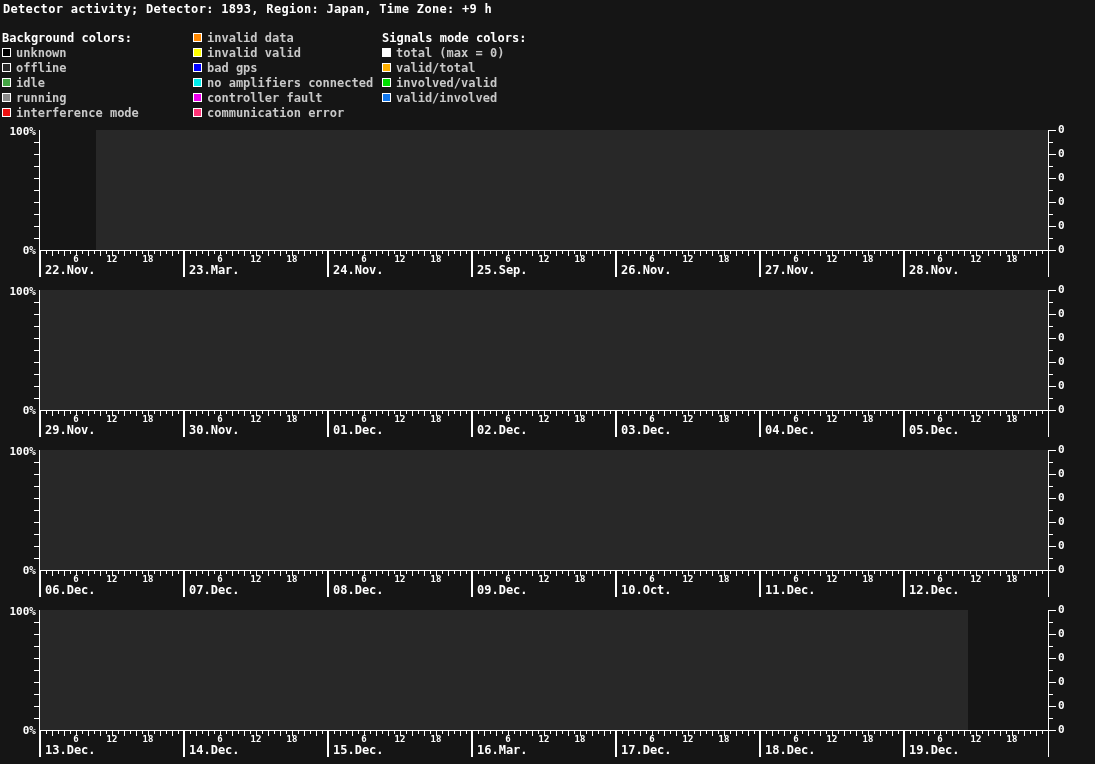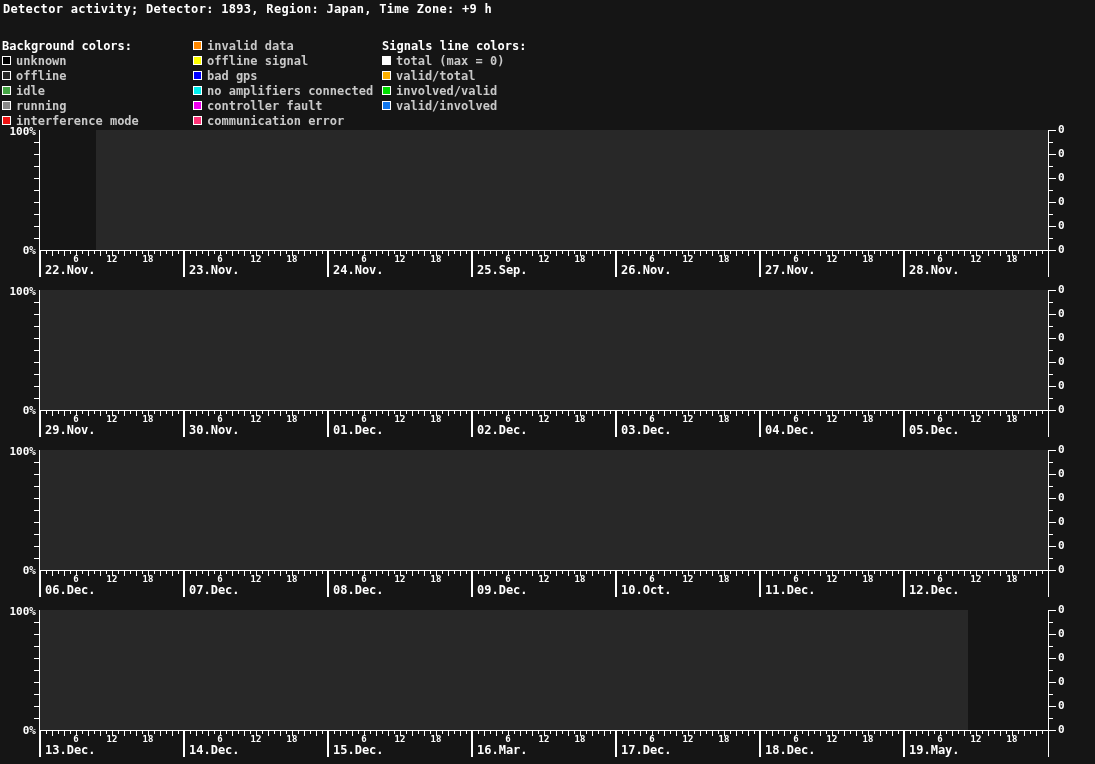--- a/index.html
+++ b/index.html
@@ -7,21 +7,21 @@
     width:1095px; height:764px; overflow:hidden;
     background:#151515;
     font-family:"DejaVu Sans Mono", monospace;
     font-weight:bold;
     color:#ffffff;
   }
   #page-title {
     position:absolute; left:3px; top:2px;
     font-size:12px; letter-spacing:0.3px; white-space:pre;
   }
-  .legend-col { position:absolute; top:38px; }
+  .legend-col { position:absolute; top:30px; }
   #legend-col-1 { left:2px; }
   #legend-col-2 { left:193px; }
   #legend-col-3 { left:382px; }
   .legend-line { height:15px; display:flex; align-items:center; white-space:pre; }
   .legend-header { font-size:12px; color:#ffffff; }
   .legend-item { font-size:12px; color:#c8c8c8; }
   .swatch {
     display:inline-block; width:9px; height:9px;
     border:1px solid #ffffff; margin-right:5px; flex:0 0 auto;
   }
@@ -42,28 +42,28 @@
 <div id="legend-col-1" class="legend-col">
   <div class="legend-line legend-header">Background colors:</div>
 <div class="legend-line legend-item"><span class="swatch" style="background: rgb(0, 0, 0);"></span><span>unknown</span></div>
     <div class="legend-line legend-item"><span class="swatch" style="background: rgb(40, 40, 40);"></span><span>offline</span></div>
     <div class="legend-line legend-item"><span class="swatch" style="background: rgb(68, 165, 68);"></span><span>idle</span></div>
     <div class="legend-line legend-item"><span class="swatch" style="background: rgb(138, 138, 138);"></span><span>running</span></div>
     <div class="legend-line legend-item"><span class="swatch" style="background: rgb(238, 17, 17);"></span><span>interference mode</span></div>
   </div>
 <div id="legend-col-2" class="legend-col">
     <div class="legend-line legend-item"><span class="swatch" style="background: rgb(255, 136, 0);"></span><span>invalid data</span></div>
-    <div class="legend-line legend-item"><span class="swatch" style="background: rgb(255, 255, 0);"></span><span>offline signal</span></div>
+    <div class="legend-line legend-item"><span class="swatch" style="background: rgb(255, 255, 0);"></span><span>invalid valid</span></div>
     <div class="legend-line legend-item"><span class="swatch" style="background: rgb(0, 0, 255);"></span><span>bad gps</span></div>
     <div class="legend-line legend-item"><span class="swatch" style="background: rgb(0, 238, 238);"></span><span>no amplifiers connected</span></div>
     <div class="legend-line legend-item"><span class="swatch" style="background: rgb(238, 0, 238);"></span><span>controller fault</span></div>
     <div class="legend-line legend-item"><span class="swatch" style="background: rgb(255, 51, 119);"></span><span>communication error</span></div>
   </div>
 <div id="legend-col-3" class="legend-col">
-  <div class="legend-line legend-header">Signals line colors:</div>
+  <div class="legend-line legend-header">Signals mode colors:</div>
 <div class="legend-line legend-item"><span class="swatch" style="background: rgb(255, 255, 255);"></span><span>total (max = 0)</span></div>
     <div class="legend-line legend-item"><span class="swatch" style="background: rgb(255, 176, 0);"></span><span>valid/total</span></div>
     <div class="legend-line legend-item"><span class="swatch" style="background: rgb(0, 221, 0);"></span><span>involved/valid</span></div>
     <div class="legend-line legend-item"><span class="swatch" style="background: rgb(17, 119, 238);"></span><span>valid/involved</span></div>
   </div>
 
 <div id="charts">
     <div class="chart-row" style="top: 130px;">
       <div class="plot" style="background: rgb(21, 21, 21);">
         <div class="seg" style="left: 5.53571%; width: 94.4643%; background: rgb(40, 40, 40);"></div>
@@ -103,21 +103,21 @@
       <div class="tick" style="left: 148px; top: 121px; width: 1px; height: 5px;"></div>
       <div class="tick" style="left: 154px; top: 121px; width: 1px; height: 3px;"></div>
       <div class="tick" style="left: 160px; top: 121px; width: 1px; height: 5px;"></div>
       <div class="tick" style="left: 166px; top: 121px; width: 1px; height: 3px;"></div>
       <div class="tick" style="left: 172px; top: 121px; width: 1px; height: 5px;"></div>
       <div class="tick" style="left: 178px; top: 121px; width: 1px; height: 3px;"></div>
       <div class="hour-label" style="left: 65px; top: 124px;">6</div>
       <div class="hour-label" style="left: 101px; top: 124px;">12</div>
       <div class="hour-label" style="left: 137px; top: 124px;">18</div>
       <div class="tick" style="left: 183px; top: 121px; width: 2px; height: 26px;"></div>
-      <div class="date-label" style="left: 189px; top: 133px;">23.Nov.</div>
+      <div class="date-label" style="left: 189px; top: 133px;">23.Mar.</div>
       <div class="tick" style="left: 190px; top: 121px; width: 1px; height: 3px;"></div>
       <div class="tick" style="left: 196px; top: 121px; width: 1px; height: 5px;"></div>
       <div class="tick" style="left: 202px; top: 121px; width: 1px; height: 3px;"></div>
       <div class="tick" style="left: 208px; top: 121px; width: 1px; height: 5px;"></div>
       <div class="tick" style="left: 214px; top: 121px; width: 1px; height: 3px;"></div>
       <div class="tick" style="left: 220px; top: 121px; width: 1px; height: 5px;"></div>
       <div class="tick" style="left: 226px; top: 121px; width: 1px; height: 3px;"></div>
       <div class="tick" style="left: 232px; top: 121px; width: 1px; height: 5px;"></div>
       <div class="tick" style="left: 238px; top: 121px; width: 1px; height: 3px;"></div>
       <div class="tick" style="left: 244px; top: 121px; width: 1px; height: 5px;"></div>
@@ -939,21 +939,21 @@
       <div class="tick" style="left: 868px; top: 121px; width: 1px; height: 5px;"></div>
       <div class="tick" style="left: 874px; top: 121px; width: 1px; height: 3px;"></div>
       <div class="tick" style="left: 880px; top: 121px; width: 1px; height: 5px;"></div>
       <div class="tick" style="left: 886px; top: 121px; width: 1px; height: 3px;"></div>
       <div class="tick" style="left: 892px; top: 121px; width: 1px; height: 5px;"></div>
       <div class="tick" style="left: 898px; top: 121px; width: 1px; height: 3px;"></div>
       <div class="hour-label" style="left: 785px; top: 124px;">6</div>
       <div class="hour-label" style="left: 821px; top: 124px;">12</div>
       <div class="hour-label" style="left: 857px; top: 124px;">18</div>
       <div class="tick" style="left: 903px; top: 121px; width: 2px; height: 26px;"></div>
-      <div class="date-label" style="left: 909px; top: 133px;">19.May.</div>
+      <div class="date-label" style="left: 909px; top: 133px;">19.Dec.</div>
       <div class="tick" style="left: 910px; top: 121px; width: 1px; height: 3px;"></div>
       <div class="tick" style="left: 916px; top: 121px; width: 1px; height: 5px;"></div>
       <div class="tick" style="left: 922px; top: 121px; width: 1px; height: 3px;"></div>
       <div class="tick" style="left: 928px; top: 121px; width: 1px; height: 5px;"></div>
       <div class="tick" style="left: 934px; top: 121px; width: 1px; height: 3px;"></div>
       <div class="tick" style="left: 940px; top: 121px; width: 1px; height: 5px;"></div>
       <div class="tick" style="left: 946px; top: 121px; width: 1px; height: 3px;"></div>
       <div class="tick" style="left: 952px; top: 121px; width: 1px; height: 5px;"></div>
       <div class="tick" style="left: 958px; top: 121px; width: 1px; height: 3px;"></div>
       <div class="tick" style="left: 964px; top: 121px; width: 1px; height: 5px;"></div>

